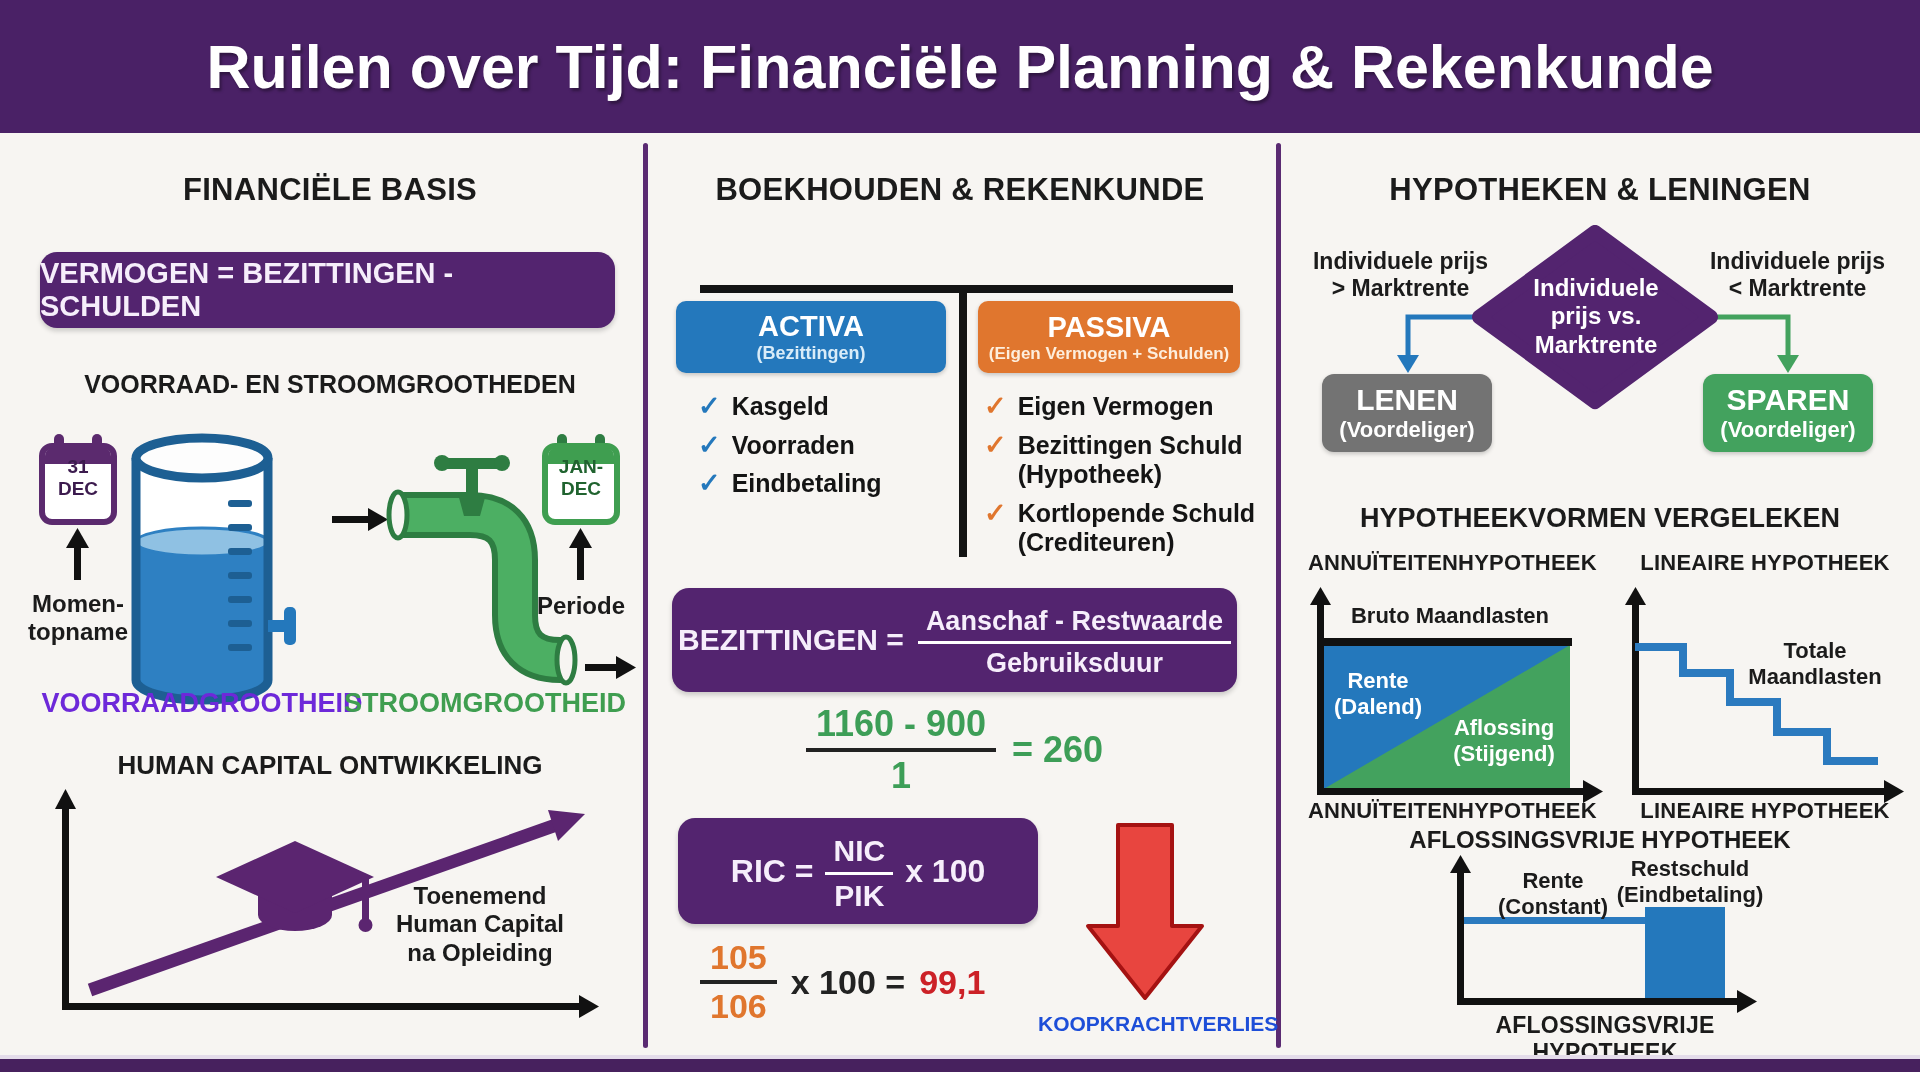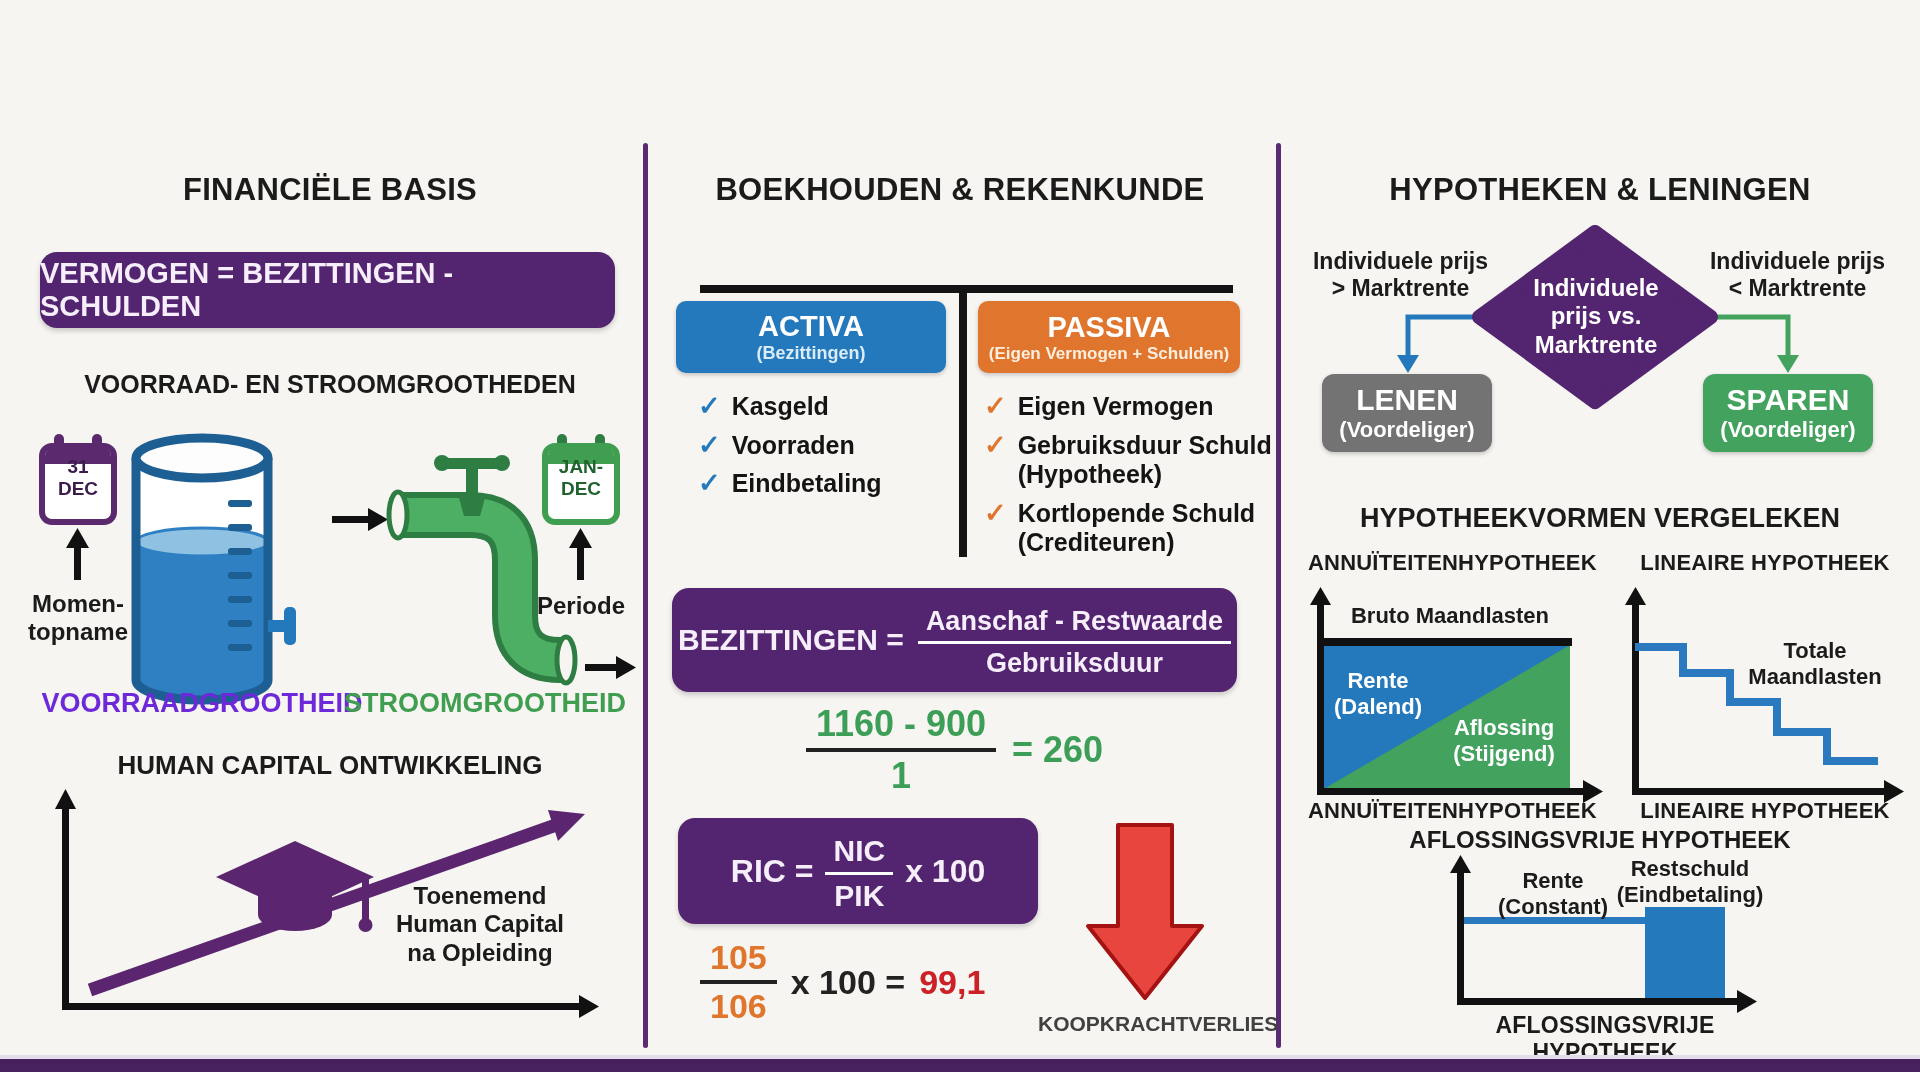--- a/index.html
+++ b/index.html
@@ -26,34 +26,37 @@
   .acct .t2{font-size:18px;}
   .chk-list{display:flex;flex-direction:column;gap:9px;}
   .chk-item{display:flex;align-items:flex-start;font-size:25px;color:#141414;}
   .chk-item .chk{margin-right:11px;font-size:27px;line-height:1.05;}
   .chk-blue{color:#2478bc;} .chk-orange{color:#e0762e;}
   
   .frac{display:inline-flex;flex-direction:column;align-items:center;}
   .frac .bar-w{border-bottom:3px solid #fff;padding:4px 8px 4px;margin-bottom:4px;}
   .frac .bar-k{border-bottom:4px solid #222;padding:0 10px 3px;margin-bottom:3px;}
   .fx-row{display:flex;align-items:center;justify-content:center;gap:16px;}
-  .green{color:#3d9e57;} .orange{color:#e0762e;} .redtx{color:#cc2127;} .dkred{color:#404040;}
+  .green{color:#3d9e57;} .orange{color:#e0762e;} .redtx{color:#cc2127;} .dkred{color:#1d4ed8;}
   
   .dbox{border-radius:12px;color:#fff;display:flex;flex-direction:column;align-items:center;justify-content:center;box-shadow:0 2px 4px rgba(0,0,0,.2);}
   .dbox .t1{font-size:30px;} .dbox .t2{font-size:22px;}
   .cond{font-size:23px;}
   .minihead{font-size:22px;letter-spacing:.2px;}
   .chart-note{font-size:22px;}
   .wh{color:#fff;}
 </style>
 </head>
 <body>
 
 <div class="canvas">
 
+  <div class="abs header">
+    <div class="title">Ruilen over Tijd: Financiële Planning &amp; Rekenkunde</div>
+  </div>
 
   <div class="abs vdiv" style="left:643px;"></div>
   <div class="abs vdiv" style="left:1276px;"></div>
 
   <div class="abs ctr h-sec" style="left:40px;top:172px;width:580px;">FINANCIËLE BASIS</div>
 
   <div class="abs pbox" style="left:40px;top:252px;width:575px;height:76px;font-size:29px;">
     <span>VERMOGEN = BEZITTINGEN - SCHULDEN</span>
   </div>
 
@@ -190,21 +193,21 @@
         <span class="pre">Eindbetaling</span>
       </div>
   </div>
   <div class="abs chk-list" style="left:984px;top:392px;">
     <div class="chk-item">
         <span class="chk chk-orange">✓</span>
         <span class="pre">Eigen Vermogen</span>
       </div>
     <div class="chk-item">
         <span class="chk chk-orange">✓</span>
-        <span class="pre">Gebruiksduur Schuld
+        <span class="pre">Bezittingen Schuld
 (Hypotheek)</span>
       </div>
     <div class="chk-item">
         <span class="chk chk-orange">✓</span>
         <span class="pre">Kortlopende Schuld
 (Crediteuren)</span>
       </div>
   </div>
 
   <div class="abs pbox" style="left:672px;top:588px;width:565px;height:104px;gap:14px;">

